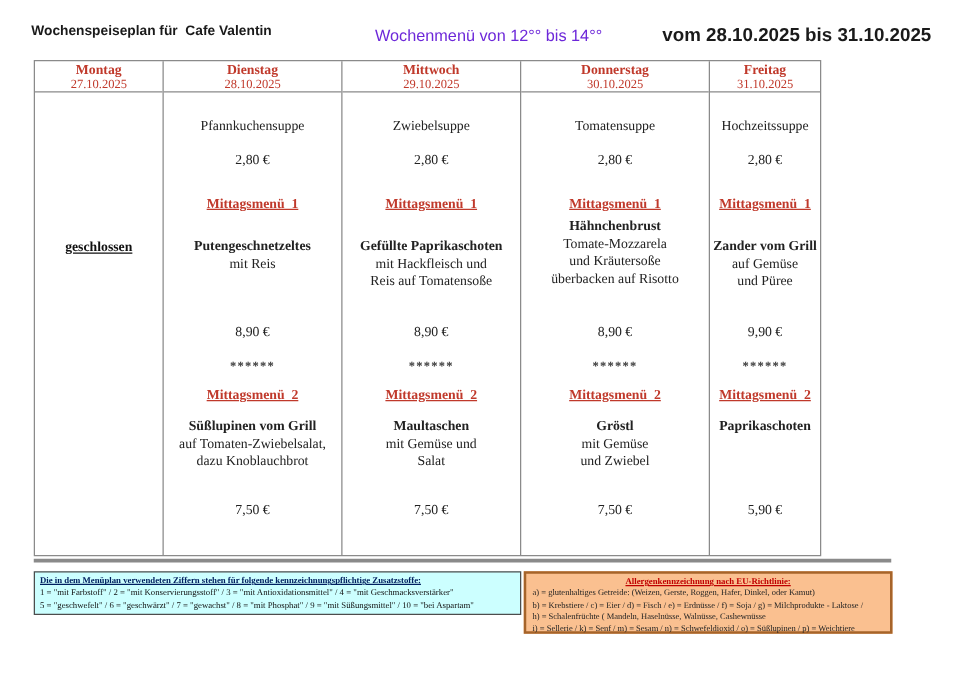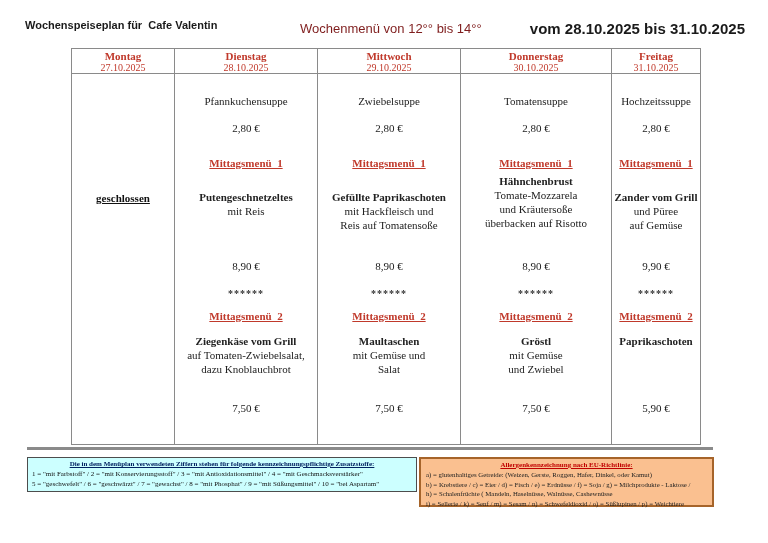--- a/index.html
+++ b/index.html
@@ -10,31 +10,31 @@
   }
   
   .page-title {
     position:absolute; left:25px; top:19px;
     font-family:"Liberation Sans", sans-serif;
     font-size:11px; font-weight:bold; color:#1a1a1a; white-space:pre;
   }
   .page-subtitle {
     position:absolute; left:300px; top:21px;
     font-family:"Liberation Sans", sans-serif;
-    font-size:13px; color:#7f1d1d;
+    font-size:13px; color:#6d28d9;
   }
   .page-daterange {
     position:absolute; right:23px; top:20px;
     font-family:"Liberation Sans", sans-serif;
     font-size:15px; font-weight:bold; color:#1a1a1a;
   }
   
   .menu-table {
     position:absolute; left:27px; top:48px; width:630px; height:397px;
-    display:flex; border:1px solid #8a8a8a;margin-left:44px;
+    display:flex; border:1px solid #8a8a8a;
   }
   .col { position:relative; border-right:1px solid #8a8a8a; }
   .col:last-child { border-right:none; flex:1; }
   .col-montag { width:103px; }
   .col-dienstag { width:143px; }
   .col-mittwoch { width:143px; }
   .col-donnerstag { width:151px; }
   .cell-header {
     height:25px; border-bottom:1px solid #8a8a8a;
     text-align:center; padding-top:2px; color:#C0392B;
@@ -61,21 +61,21 @@
     background:#8a8a8a;
   }
   
   .additives-box {
     position:absolute; left:27px; top:457px; width:390px; height:35px;
     background:#CCFFFF; border:1px solid #4d4d4d; padding:2px 4px;
     font-family:"Liberation Serif", serif;
   }
   .additives-title {
     font-size:7px; font-weight:bold; color:#002060;
-    text-decoration:underline; line-height:9px; white-space:nowrap;text-align:center;
+    text-decoration:underline; line-height:9px; white-space:nowrap;
   }
   .additives-line { font-size:7px; color:#111; line-height:10px; white-space:nowrap; }
   .allergens-box {
     position:absolute; left:419px; top:457px; width:295px; height:50px;
     background:#FAC090; border:2px solid #A6642A; padding:2px 5px;
     font-family:"Liberation Serif", serif;
   }
   .allergens-title {
     font-size:7px; font-weight:bold; color:#C00000;
     text-decoration:underline; text-align:center; line-height:9px;
@@ -114,21 +114,21 @@
         <div class="pos menu-label" style="top:82px">Mittagsmenü  1</div>
         <div class="pos dish" style="top:116px">
           <div class="dish-title">Putengeschnetzeltes</div>
           <div>mit Reis</div>
           <div></div>
         </div>
         <div class="pos price" style="top:185px">8,90 €</div>
         <div class="pos stars" style="top:213px">******</div>
         <div class="pos menu-label" style="top:235px">Mittagsmenü  2</div>
         <div class="pos dish" style="top:260px">
-          <div class="dish-title">Ziegenkäse vom Grill</div>
+          <div class="dish-title">Süßlupinen vom Grill</div>
           <div>auf Tomaten-Zwiebelsalat,</div>
           <div>dazu Knoblauchbrot</div>
         </div>
         <div class="pos price" style="top:327px">7,50 €</div>
       </div>
     </div>
 
     <div class="col col-mittwoch">
       <div class="cell-header">
         <div class="day-name">Mittwoch</div>
@@ -187,22 +187,22 @@
       <div class="cell-header">
         <div class="day-name">Freitag</div>
         <div class="day-date">31.10.2025</div>
       </div>
       <div class="cell-body">
         <div class="pos soup" style="top:20px">Hochzeitssuppe</div>
         <div class="pos price" style="top:47px">2,80 €</div>
         <div class="pos menu-label" style="top:82px">Mittagsmenü  1</div>
         <div class="pos dish" style="top:116px">
           <div class="dish-title">Zander vom Grill</div>
+          <div>auf Gemüse</div>
           <div>und Püree</div>
-          <div>auf Gemüse</div>
           <div></div>
         </div>
         <div class="pos price" style="top:185px">9,90 €</div>
         <div class="pos stars" style="top:213px">******</div>
         <div class="pos menu-label" style="top:235px">Mittagsmenü  2</div>
         <div class="pos dish" style="top:260px">
           <div class="dish-title">Paprikaschoten</div>
           <div></div>
         </div>
         <div class="pos price" style="top:327px">5,90 €</div>

